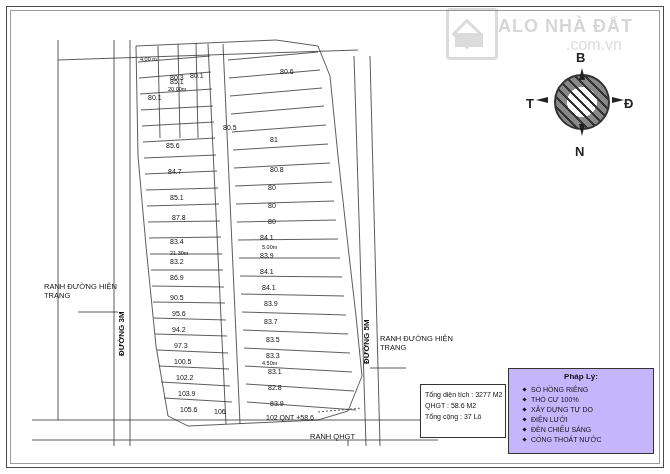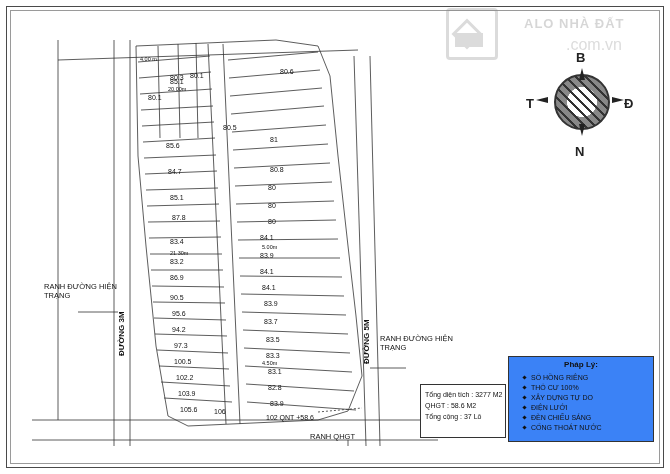--- a/index.html
+++ b/index.html
@@ -31,22 +31,22 @@
   }
   .wm-logo:before{
     content:"";position:absolute;left:7px;top:12px;width:16px;height:16px;
     border:3px solid #8a8a8a;transform:rotate(45deg);
   }
   .wm-logo:after{
     content:"";position:absolute;left:6px;top:22px;width:28px;height:14px;
     background:#8a8a8a;
   }
   .wm-text{
-    position:absolute;left:52px;top:10px;font-size:13px;font-weight:bold;
-    letter-spacing:1px;color:#7b7b7b;white-space:nowrap;padding-left:26px;
+    position:absolute;left:52px;top:10px;font-size:18px;font-weight:bold;
+    letter-spacing:1px;color:#7b7b7b;white-space:nowrap;
   }
   .wm-sub{
     position:absolute;left:120px;top:30px;font-size:16px;color:#8d8d8d;
   }
 
   
   .compass{position:absolute;left:520px;top:52px;width:120px;height:110px;}
   .compass .lbl{position:absolute;font-size:13px;font-weight:bold;color:#222;}
   .compass .n-lbl{left:55px;top:92px;}
   .compass .b-lbl{left:56px;top:-2px;}
@@ -95,22 +95,22 @@
     position:absolute;font-size:8px;color:#111;font-weight:bold;
     transform-origin:0 0;white-space:nowrap;
   }
   .note{
     position:absolute;font-size:7.5px;color:#111;line-height:1.25;
     white-space:pre-line;
   }
 
   
   .legend{
-    position:absolute;left:508px;top:356px;width:144px;height:84px;
-    border:1px solid #333;background:#3b82f6;
+    position:absolute;left:508px;top:368px;width:144px;height:84px;
+    border:1px solid #333;background:#c4b5fd;
   }
   .legend .title{
     position:absolute;left:0;right:0;top:3px;text-align:center;
     font-size:8px;font-weight:bold;color:#111;
   }
   .legend ul{margin:0;padding:16px 0 0 14px;list-style:none;}
   .legend li{
     font-size:7px;color:#111;line-height:10px;position:relative;padding-left:8px;
   }
   .legend li:before{

